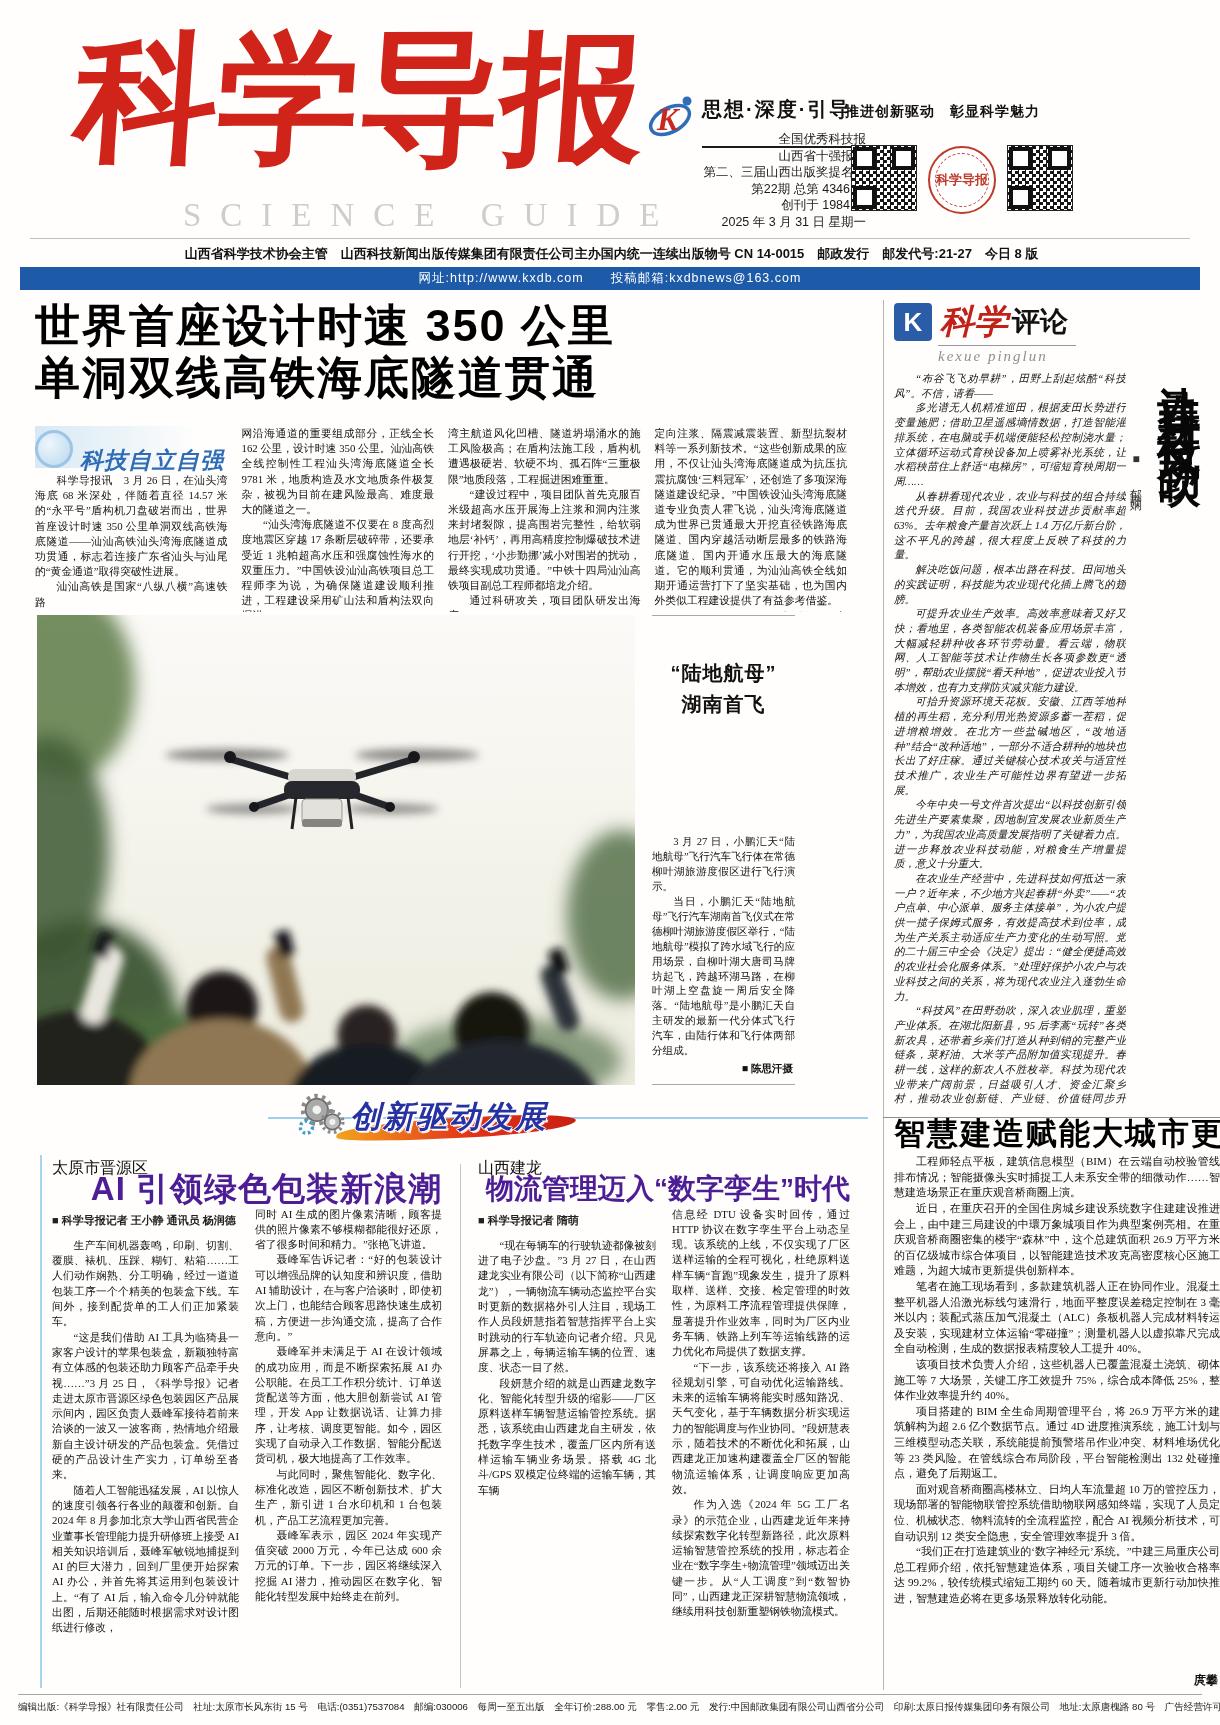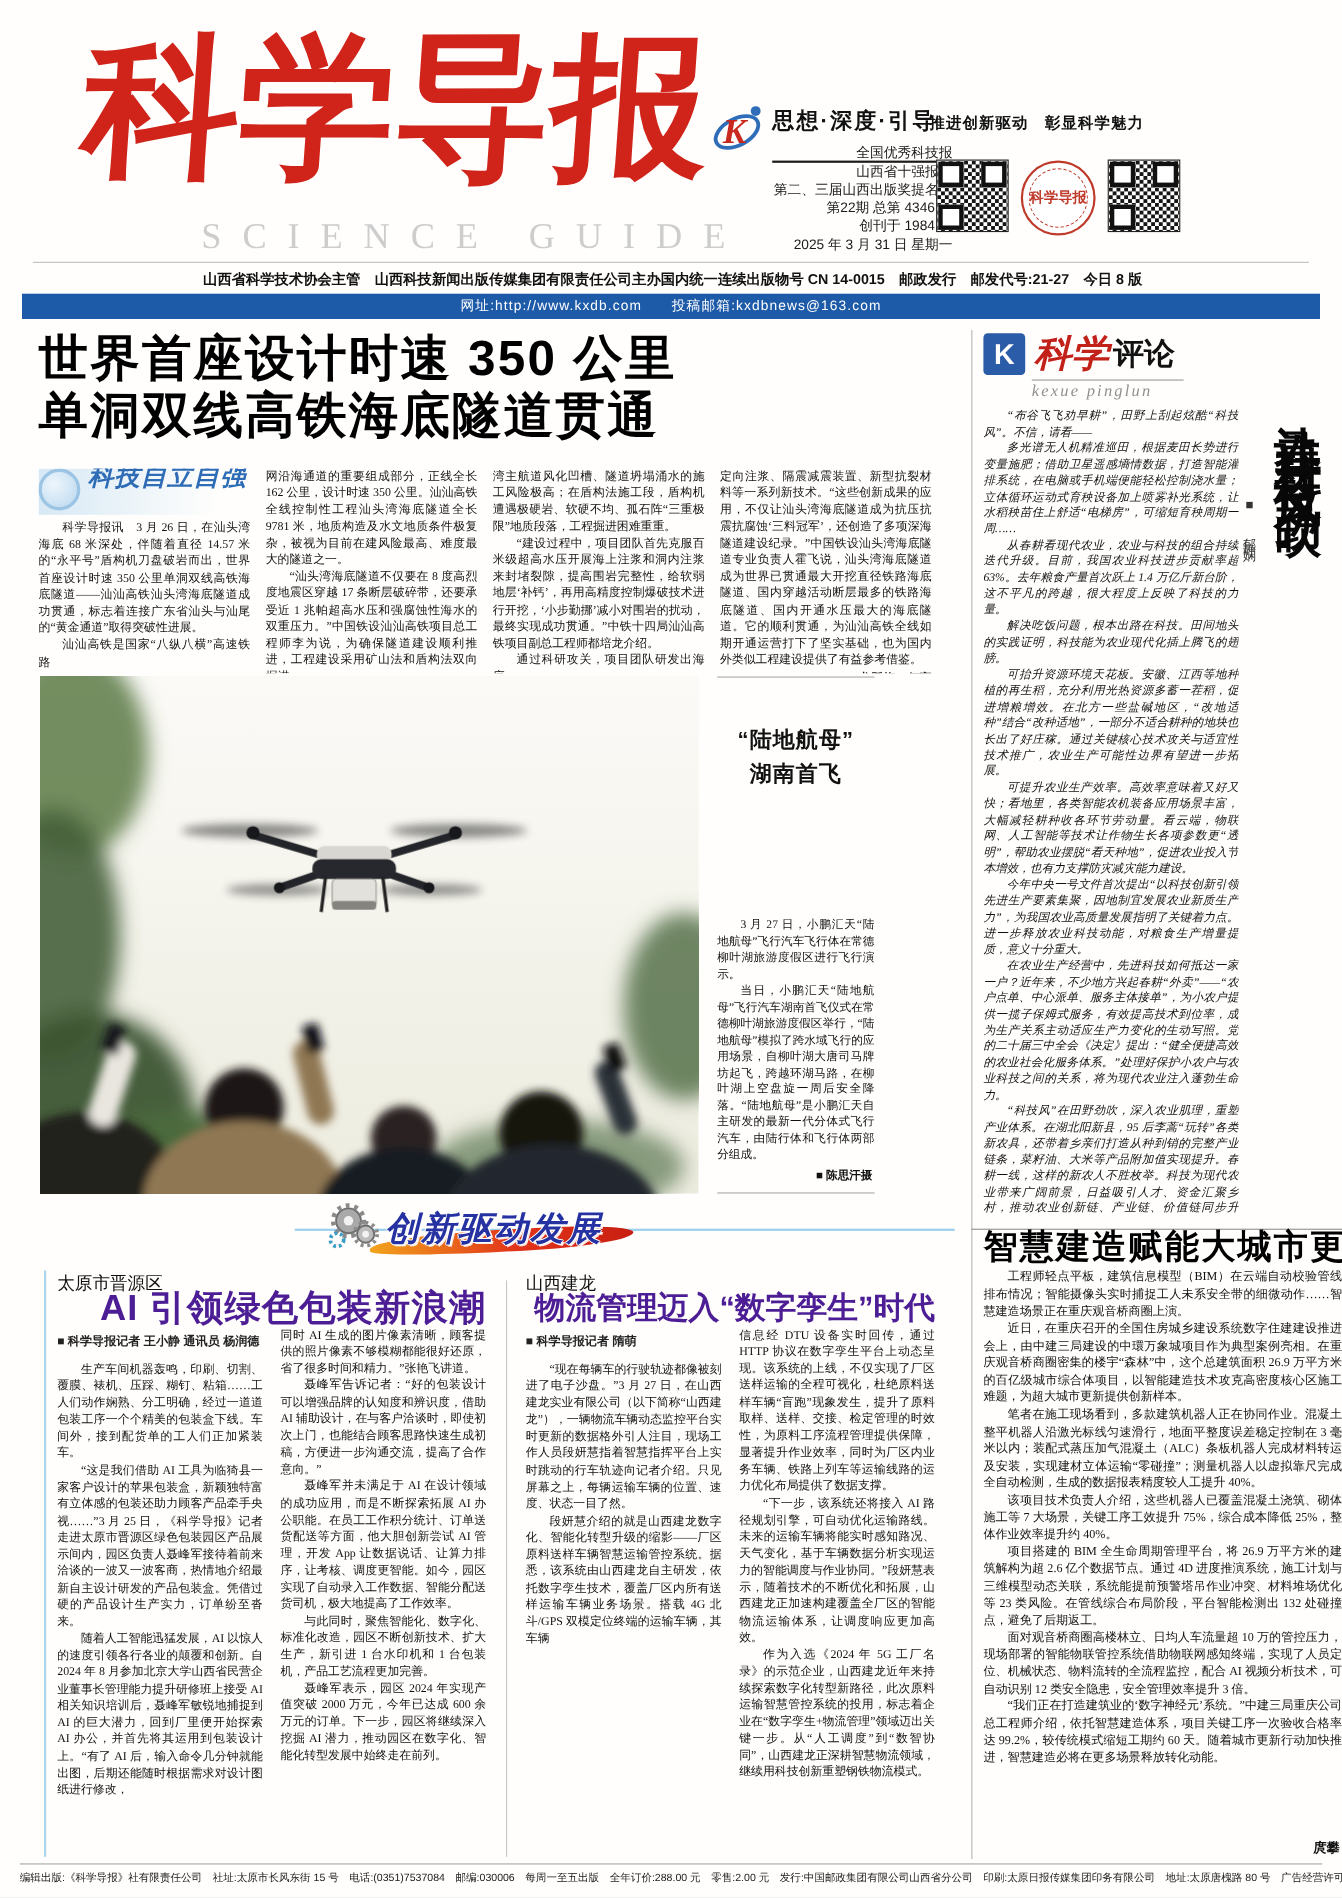--- a/index.html
+++ b/index.html
@@ -38,21 +38,21 @@
   .url-bar{left:20px;right:20px;top:267px;height:23px;background:#1d5aa8;color:#fff;text-align:center;
            line-height:23px;font-family:"Liberation Sans",sans-serif;font-size:12.5px;letter-spacing:1px;}
 
   
   .lead-h1{left:35px;font-family:"Liberation Sans",sans-serif;font-weight:bold;font-size:45px;
            letter-spacing:2px;white-space:nowrap;color:#000;}
   .h1a{top:296px;} .h1b{top:348px;}
   .lead-cols{left:35px;top:426px;width:812px;height:186px;display:flex;gap:14px;overflow:hidden;
              font-size:10.8px;line-height:15.2px;}
   .lead-col{flex:1;min-width:0;}
-  .badge{display:flex;align-items:flex-start;gap:7px;height:42px;margin:0 0 5px 0;
+  .badge{display:flex;align-items:flex-end;gap:7px;height:42px;margin:0 0 5px 0;
          background:linear-gradient(90deg,rgba(176,212,238,.5),rgba(176,212,238,0) 85%);}
   .badge-icon{width:32px;height:32px;border-radius:50%;border:3px solid #9cc4e4;flex:0 0 auto;
               background:radial-gradient(circle at 35% 35%,#eef6fc,#b9d7ee);}
   .badge-text{font-family:"Liberation Sans",sans-serif;font-weight:bold;font-style:italic;
               font-size:23px;color:#2e6cb6;letter-spacing:1px;white-space:nowrap;}
   .lead-credit{text-align:right;font-family:"Liberation Sans",sans-serif;font-weight:bold;font-size:11px;margin-top:2px;}
 
   
   .photo-figure{left:37px;top:615px;width:598px;height:470px;overflow:hidden;background:#f4f3ef;}
   .caption-strip{left:652px;top:615px;width:143px;height:470px;border-top:1px solid #a8a8a8;
@@ -285,22 +285,22 @@
     <span class="comm-cn-red">科学</span>
     <span class="comm-cn-black">评论</span>
     <span class="comm-pinyin">kexue  pinglun</span>
   </div>
 
   <div class="abs comm-body">
       <p class="para">“布谷飞飞劝早耕”，田野上刮起炫酷“科技风”。不信，请看——</p>
       <p class="para">多光谱无人机精准巡田，根据麦田长势进行变量施肥；借助卫星遥感墒情数据，打造智能灌排系统，在电脑或手机端便能轻松控制浇水量；立体循环运动式育秧设备加上喷雾补光系统，让水稻秧苗住上舒适“电梯房”，可缩短育秧周期一周……</p>
       <p class="para">从春耕看现代农业，农业与科技的组合持续迭代升级。目前，我国农业科技进步贡献率超 63%。去年粮食产量首次跃上 1.4 万亿斤新台阶，这不平凡的跨越，很大程度上反映了科技的力量。</p>
       <p class="para">解决吃饭问题，根本出路在科技。田间地头的实践证明，科技能为农业现代化插上腾飞的翅膀。</p>
+      <p class="para">可提升农业生产效率。高效率意味着又好又快；看地里，各类智能农机装备应用场景丰富，大幅减轻耕种收各环节劳动量。看云端，物联网、人工智能等技术让作物生长各项参数更“透明”，帮助农业摆脱“看天种地”，促进农业投入节本增效，也有力支撑防灾减灾能力建设。</p>
       <p class="para">可抬升资源环境天花板。安徽、江西等地种植的再生稻，充分利用光热资源多蓄一茬稻，促进增粮增效。在北方一些盐碱地区，“改地适种”结合“改种适地”，一部分不适合耕种的地块也长出了好庄稼。通过关键核心技术攻关与适宜性技术推广，农业生产可能性边界有望进一步拓展。</p>
-      <p class="para">可提升农业生产效率。高效率意味着又好又快；看地里，各类智能农机装备应用场景丰富，大幅减轻耕种收各环节劳动量。看云端，物联网、人工智能等技术让作物生长各项参数更“透明”，帮助农业摆脱“看天种地”，促进农业投入节本增效，也有力支撑防灾减灾能力建设。</p>
       <p class="para">今年中央一号文件首次提出“以科技创新引领先进生产要素集聚，因地制宜发展农业新质生产力”，为我国农业高质量发展指明了关键着力点。进一步释放农业科技动能，对粮食生产增量提质，意义十分重大。</p>
       <p class="para">在农业生产经营中，先进科技如何抵达一家一户？近年来，不少地方兴起春耕“外卖”——“农户点单、中心派单、服务主体接单”，为小农户提供一揽子保姆式服务，有效提高技术到位率，成为生产关系主动适应生产力变化的生动写照。党的二十届三中全会《决定》提出：“健全便捷高效的农业社会化服务体系。”处理好保护小农户与农业科技之间的关系，将为现代农业注入蓬勃生命力。</p>
       <p class="para">“科技风”在田野劲吹，深入农业肌理，重塑产业体系。在湖北阳新县，95 后李蒿“玩转”各类新农具，还带着乡亲们打造从种到销的完整产业链条，菜籽油、大米等产品附加值实现提升。春耕一线，这样的新农人不胜枚举。科技为现代农业带来广阔前景，日益吸引人才、资金汇聚乡村，推动农业创新链、产业链、价值链同步升级。</p>
     </div>
   <div class="abs comm-author">■ 郁静娴</div>
   <div class="abs comm-vtitle">让春耕『科技风』劲吹</div>
 
   <div class="abs banner-line"></div>
   <div class="abs banner">
     <span class="banner-gears">

